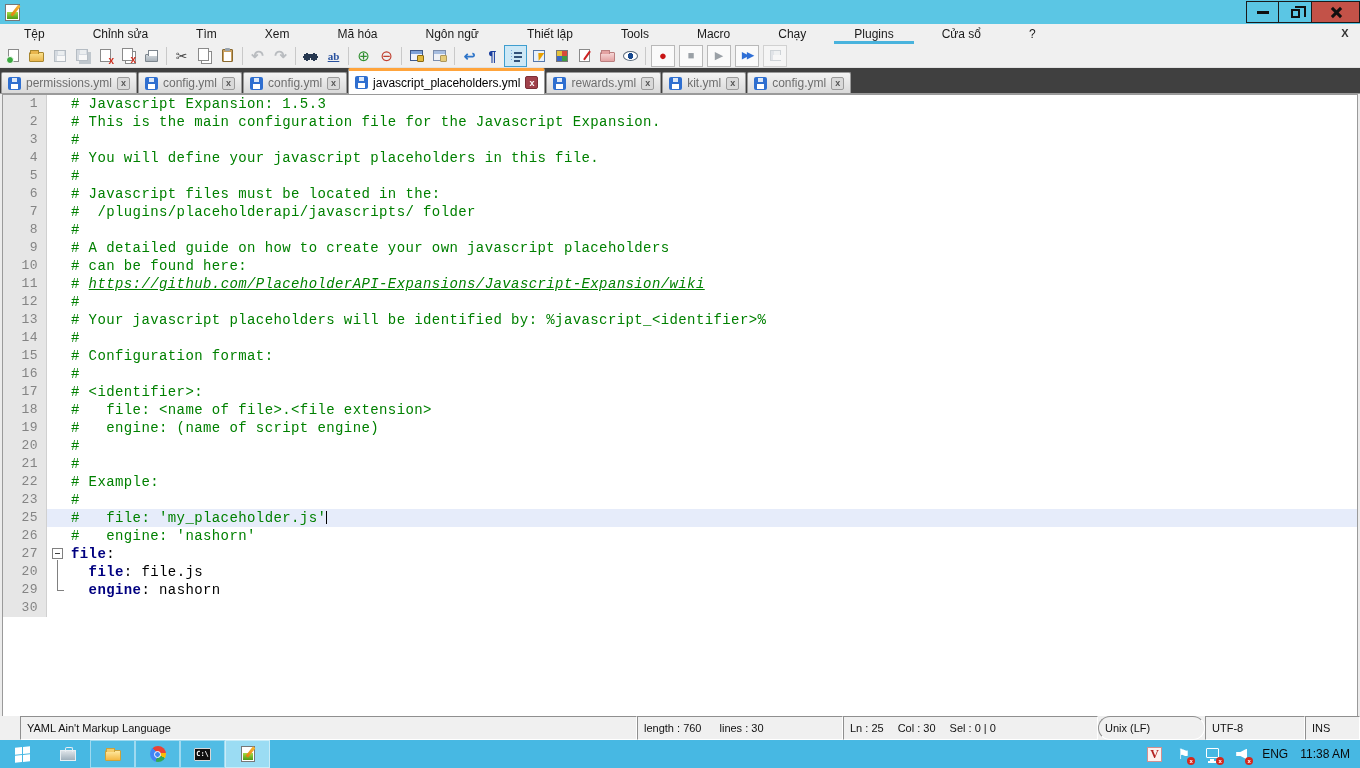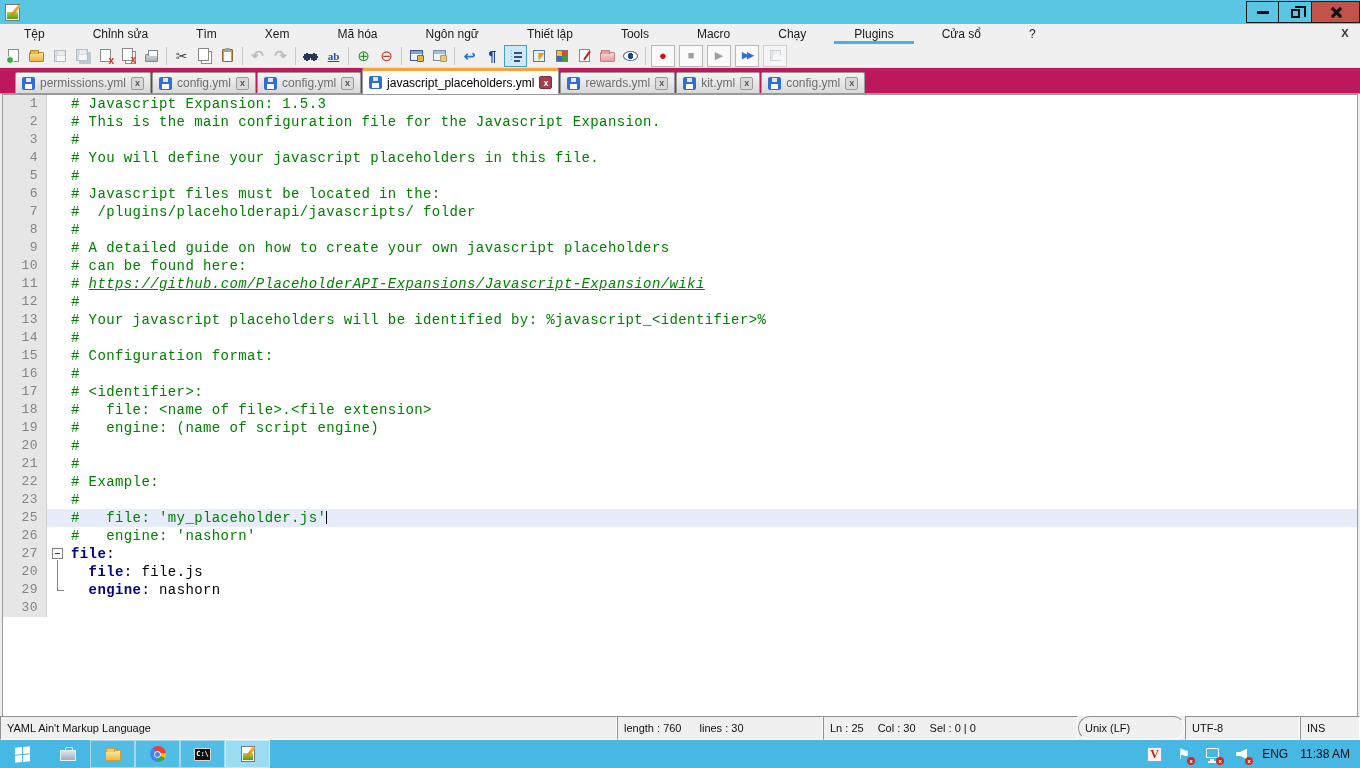--- a/index.html
+++ b/index.html
@@ -82,21 +82,21 @@
   .g-eye { width:15px; height:10px; border:1px solid #5a6a7a; border-radius:50%; background:radial-gradient(circle at 50% 50%, #16488f 0 3px, #fff 3px); }
   .k-rec .tb-ch { color:#c81414; font-size:13px; }
   .k-stop .tb-ch, .k-play .tb-ch { color:#9aa0a6; font-size:11px; }
   .k-ffwd .tb-ch { color:#2f6fd6; font-size:9px; letter-spacing:-2px; font-weight:bold; }
   .k-macrosave .g-floppy { width:11px; height:11px; opacity:.6; }
   .tbtn.disabled { opacity:.55; }
   .k-undo .tb-ch,.k-redo .tb-ch { color:#8d9399; font-weight:bold; font-size:15px; }
   .k-cut .tb-ch { color:#4a4a4a; font-size:14px; }
 
   
-  .tabbar { height:26px; background:#be185d; display:flex; align-items:flex-end; padding-left:15px; flex:0 0 auto; border-bottom:1px solid #9a9a9a; }
+  .tabbar { height:26px; background:#404040; display:flex; align-items:flex-end; padding-left:1px; flex:0 0 auto; border-bottom:1px solid #9a9a9a; }
   .tab { height:21px; display:flex; align-items:center; gap:5px; padding:0 6px; border:1px solid #9a9a9a; border-bottom:none;
      background:linear-gradient(#f4f4f4,#d9d9d9); color:#6e6e6e; font-size:12px; margin-right:1px; border-radius:2px 2px 0 0; position:relative; }
   .tab.active { height:26px; background:#fff; color:#000; border-top:3px solid var(--tabtop); margin-bottom:-1px; z-index:2; }
   .tab-floppy { width:13px; height:13px; background:#2f6fd0; border-radius:2px; position:relative; flex:0 0 auto; }
   .tab-floppy::before { content:""; position:absolute; top:1px; left:4px; width:5px; height:4px; background:#dce8f8; }
   .tab-floppy::after { content:""; position:absolute; bottom:1px; left:3px; width:7px; height:5px; background:#fff; }
   .tab-close { width:13px; height:13px; background:#d9d9d9; border:1px solid #9a9a9a; border-radius:2px; color:#555;
      font:bold 9px "Liberation Sans",sans-serif; display:flex; align-items:center; justify-content:center; flex:0 0 auto; }
   .tab.active .tab-close { background:#a0414b; border-color:#7c2f38; color:#fff; }
 
@@ -118,22 +118,22 @@
   .fold-box::before { content:""; position:absolute; left:2px; top:4px; width:5px; height:1px; background:#404040; }
   .fold-vline { position:absolute; left:10px; top:0; bottom:0; width:1px; background:#808080; }
   .fold-vline.half { bottom:9px; }
   .fold-hstub { position:absolute; left:10px; top:9px; width:7px; height:1px; background:#808080; }
   .fold-below { position:absolute; left:10px; top:15px; bottom:0; width:1px; background:#808080; }
 
   
   .statusbar { height:24px; background:#f0f0f0; display:flex; font-size:11px; color:#111; flex:0 0 auto; }
   .sb-sec { border-top:1px solid #8f8f8f; border-left:1px solid #8f8f8f; border-bottom:1px solid #fff; border-right:1px solid #fff;
      display:flex; align-items:center; padding:0 6px; gap:18px; overflow:hidden; white-space:nowrap; }
-  .sb-doctype { width:617px; } .sb-dims { width:206px; } .sb-pos { width:255px; gap:14px; }
-  .sb-eol { width:107px;border-radius:12px; } .sb-enc { width:115px; } .sb-mode { flex:1; }
+  .sb-doctype { width:617px;margin-left:20px; } .sb-dims { width:206px; } .sb-pos { width:255px; gap:14px; }
+  .sb-eol { width:107px;border-radius:12px; } .sb-enc { width:100px; } .sb-mode { flex:1; }
 
   
   .taskbar { height:28px; background:var(--taskbar); display:flex; align-items:stretch; flex:0 0 auto; }
   .tk-btn { width:45px; display:flex; align-items:center; justify-content:center; position:relative; }
   .tk-btn.open { border:1px solid rgba(255,255,255,.45); background:rgba(255,255,255,.06); }
   .tk-btn.active { background:#9bdcf3; border:1px solid #c9ecf8; }
   .g-start { width:15px; height:15px; transform:skewY(-6deg);
      background: linear-gradient(#fff,#fff) 0 0/7px 7px no-repeat, linear-gradient(#fff,#fff) 8px 0/7px 7px no-repeat,
                  linear-gradient(#fff,#fff) 0 8px/7px 7px no-repeat, linear-gradient(#fff,#fff) 8px 8px/7px 7px no-repeat; }
   .g-srvmgr { width:16px; height:11px; background:linear-gradient(#dde3e8,#9fb0bc); border:1px solid #e8eef2; position:relative; margin-top:3px; }

